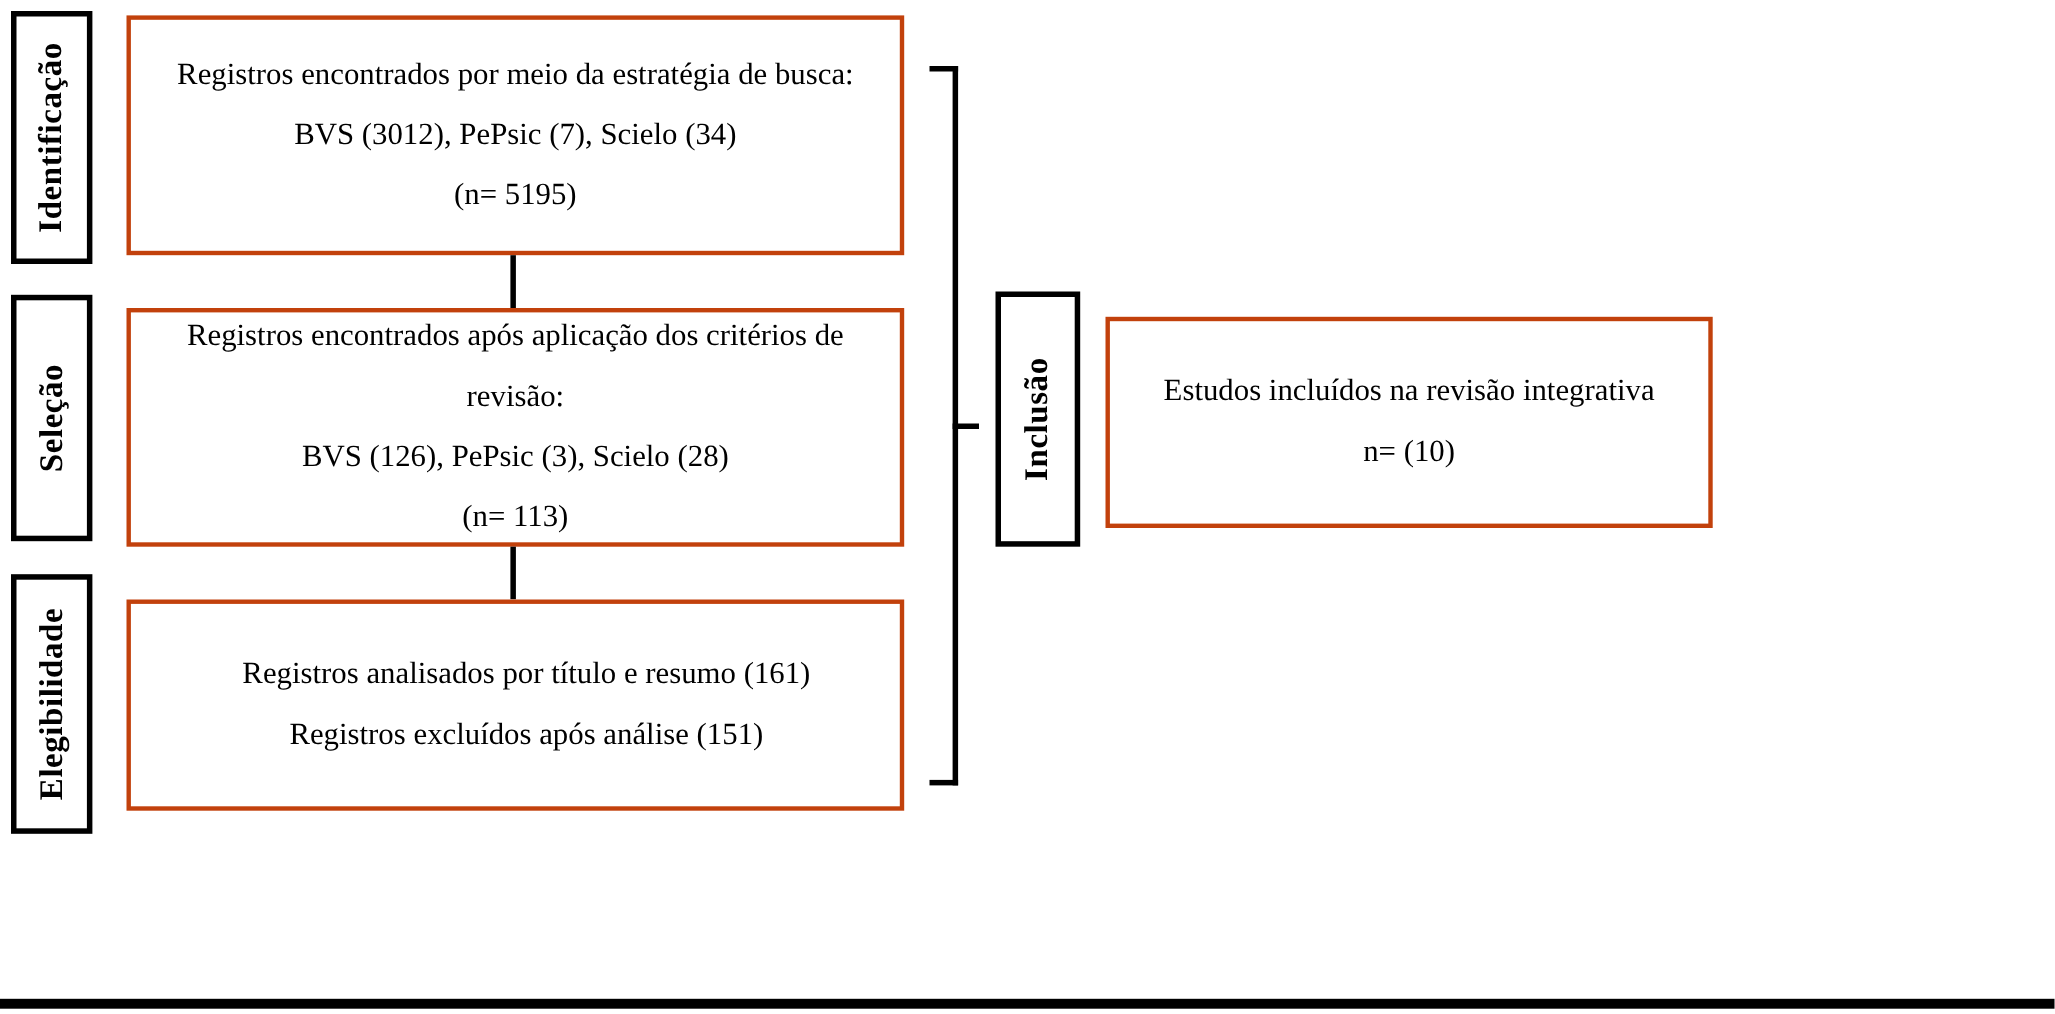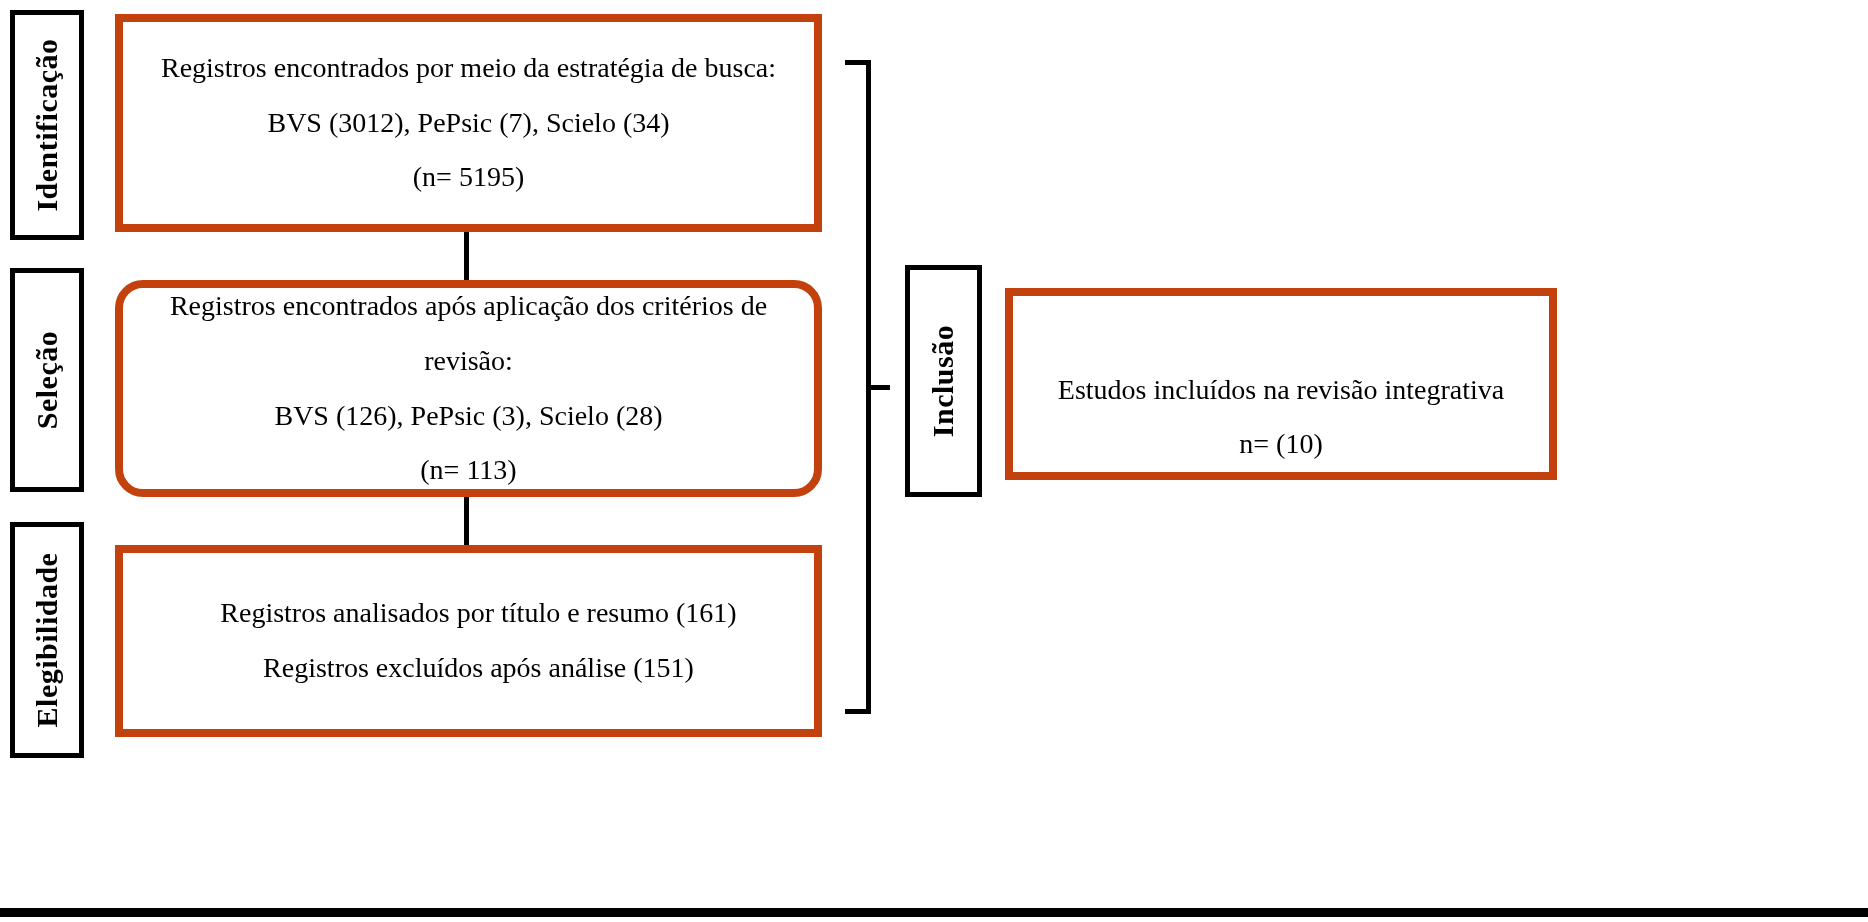--- a/index.html
+++ b/index.html
@@ -27,21 +27,21 @@
   .stage-label .vtext {
     transform: rotate(-90deg);
     white-space: nowrap;
     font-weight: bold;
     font-size: 30px;
     letter-spacing: 0.5px;
   }
   
   .flow-box {
     position: absolute;
-    border: 8px solid #c2410c;
+    border: 4px solid #c2410c;
     background: #ffffff;
     display: flex;
     flex-direction: column;
     align-items: center;
     justify-content: center;
     text-align: center;
     font-size: 28px;
     line-height: 1.95;
     padding: 0 24px;
   }
@@ -72,21 +72,21 @@
   </div>
 
   <div class="flow-box" style="left:115px; top:14px; width:707px; height:218px;">
     <span class="box-line">Registros encontrados por meio da estratégia de busca:</span>
     <span class="box-line">BVS (3012), PePsic (7), Scielo (34)</span>
     <span class="box-line">(n= 5195)</span>
   </div>
 
   <div class="line" style="left:464px; top:232px; width:5px; height:48px;"></div>
 
-  <div class="flow-box" style="left:115px; top:280px; width:707px; height:217px;border-radius:28px;">
+  <div class="flow-box" style="left:115px; top:280px; width:707px; height:217px;">
     <span class="box-line">Registros encontrados após aplicação dos critérios de</span>
     <span class="box-line">revisão:</span>
     <span class="box-line">BVS (126), PePsic (3), Scielo (28)</span>
     <span class="box-line">(n= 113)</span>
   </div>
 
   <div class="line" style="left:464px; top:497px; width:5px; height:48px;"></div>
 
   <div class="flow-box" style="left:115px; top:545px; width:707px; height:192px;padding-left:44px;">
     <span class="box-line">Registros analisados por título e resumo (161)</span>
@@ -95,20 +95,20 @@
 
   <div class="line" style="left:866px; top:60px; width:5px; height:654px;"></div>
   <div class="line" style="left:845px; top:60px; width:26px; height:5px;"></div>
   <div class="line" style="left:845px; top:709px; width:26px; height:5px;"></div>
   <div class="line" style="left:866px; top:385px; width:24px; height:5px;"></div>
 
   <div class="stage-label" style="left:905px; top:265px; width:77px; height:232px;">
     <span class="vtext">Inclusão</span>
   </div>
 
-  <div class="flow-box" style="left:1005px; top:288px; width:552px; height:192px;justify-content:flex-end;">
+  <div class="flow-box" style="left:1005px; top:288px; width:552px; height:192px;">
     <span class="box-line">Estudos incluídos na revisão integrativa</span>
     <span class="box-line">n= (10)</span>
   </div>
 
   <div class="line" style="left:0px; top:908px; width:1868px; height:9px;"></div>
 
 </div>
 
 </body></html>

